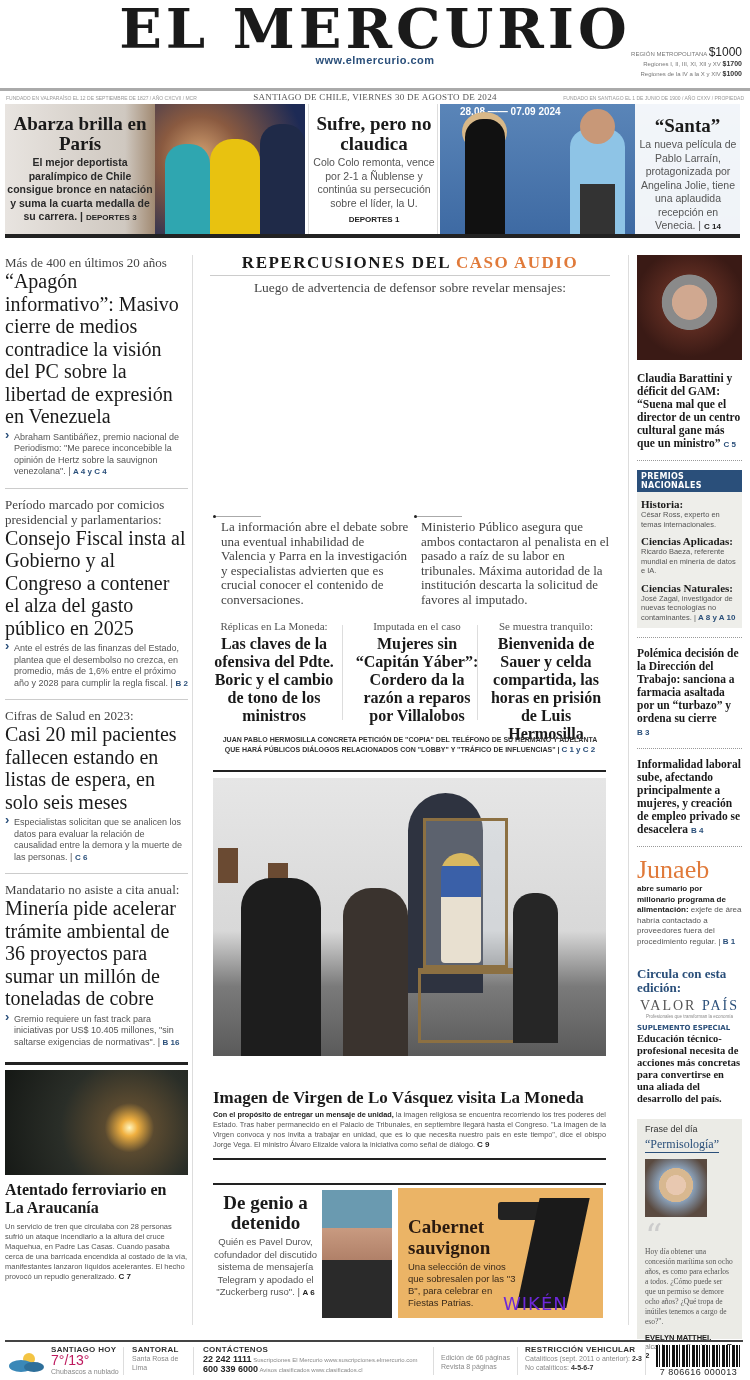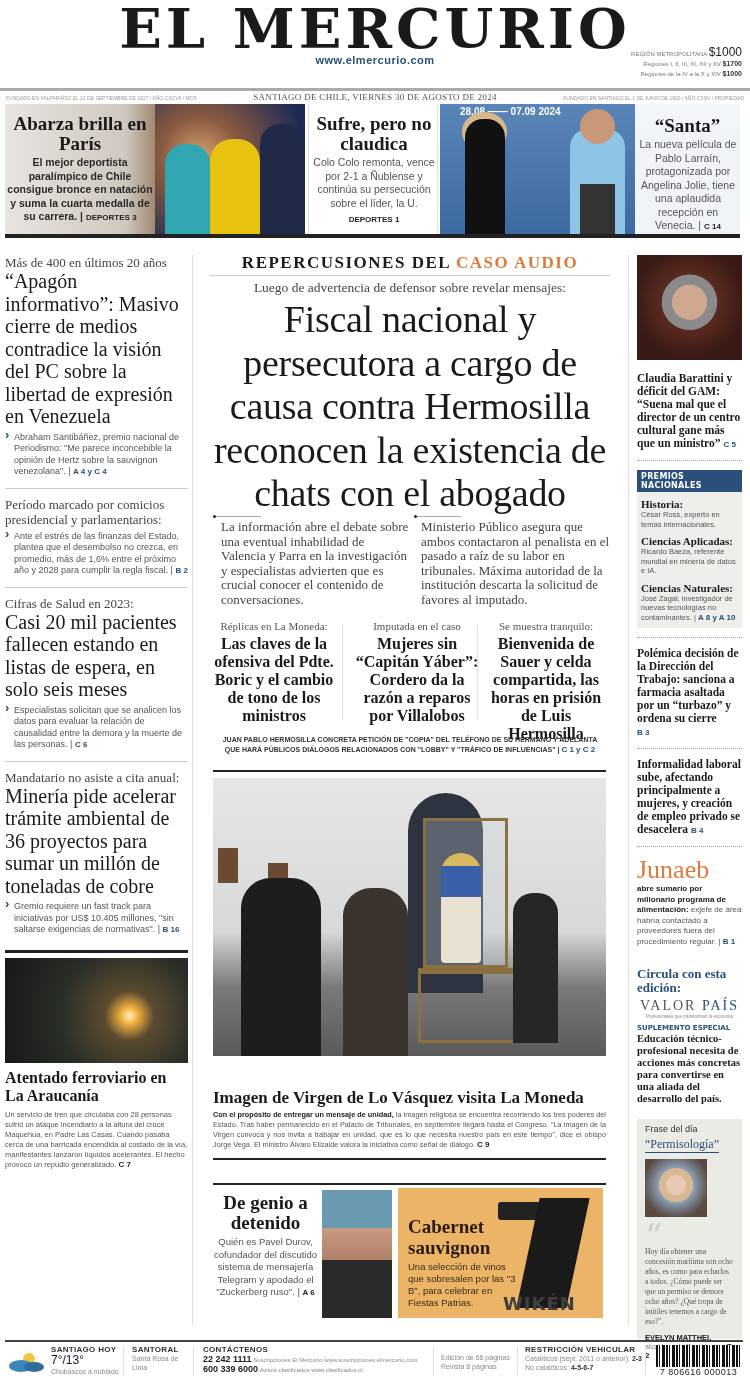--- a/index.html
+++ b/index.html
@@ -74,21 +74,21 @@
 #caphl{left:213px;top:1088px;width:393px;font-size:17px;font-weight:bold;line-height:20px}
 #captxt{left:213px;top:1110px;width:393px;font-family:"Liberation Sans",sans-serif;font-size:7.3px;line-height:10px;color:#555;text-align:justify}
 #captxt b{color:#222}
 #capbar{left:213px;top:1158px;width:393px;height:2px;background:#222}
 #botbar{left:213px;top:1183px;width:393px;height:2px;background:#222}
 #durov{left:213px;top:1193px;width:105px;text-align:center}
 #durovph{left:322px;top:1190px;width:70px;height:128px;background:linear-gradient(180deg,#6a9ab0 0%,#6a9ab0 30%,#c89a80 30%,#b08068 55%,#2a2a2a 55%)}
 #wine{left:398px;top:1188px;width:205px;height:130px;background:#ebb466;overflow:hidden}
 #wine .fig{position:absolute;left:130px;top:10px;width:50px;height:110px;background:#1a1a1a;transform:skewX(-12deg)}
 #wine .bottle{position:absolute;left:100px;top:14px;width:65px;height:18px;background:#222;border-radius:3px}
-#wine .logo{position:absolute;left:105px;top:105px;font-family:"DejaVu Sans",sans-serif;font-weight:bold;font-size:18px;color:#404040;letter-spacing:1px}
+#wine .logo{position:absolute;left:105px;top:105px;font-family:"DejaVu Sans",sans-serif;font-weight:normal;font-size:18px;color:#6d28d9;letter-spacing:1px}
 
 #right{left:637px;top:255px;width:105px}
 #baratph{width:105px;height:105px;background:radial-gradient(circle at 50% 45%,#d0a890 0 22%,#8a8a8a 23% 35%,#5a2a20 36%,#3a1a15 70%)}
 .rh{font-size:11.5px;font-weight:bold;line-height:13px;margin-top:10px}
 .dots{border-top:1px dotted #999;margin:9px 0}
 #premios{background:#eeeeea;padding:0 0 6px}
 #premios .bar{background:#2a4f7a;color:#fff;font-family:"DejaVu Sans",sans-serif;font-weight:bold;font-size:8px;padding:2px 4px;letter-spacing:.3px}
 #premios .pk{font-size:11px;font-weight:bold;margin:6px 4px 0}
 #premios .pd{font-family:"Liberation Sans",sans-serif;font-size:7.5px;color:#555;line-height:9.5px;margin:0 4px}
 #junaeb{font-size:26px;color:#e07a3a;line-height:28px;margin-top:6px}
@@ -167,20 +167,21 @@
 
 <div id="left" class="abs">
   <div>
     <div class="kick">Más de 400 en últimos 20 años</div>
     <div class="hl">“Apagón informativo”: Masivo cierre de medios contradice la visión del PC sobre la libertad de expresión en Venezuela</div>
     <div class="sub"><span>Abraham Santibáñez, premio nacional de Periodismo: "Me parece inconcebible la opinión de Hertz sobre la sauvignon venezolana".</span> | <span class="ref">A 4 y C 4</span></div>
   </div>
   <div class="sep"></div>
   <div>
     <div class="kick">Período marcado por comicios presidencial y parlamentarios:</div>
+    <div class="hl">Consejo Fiscal insta al Gobierno y al Congreso a contener el alza del gasto público en 2025</div>
     <div class="sub"><span>Ante el estrés de las finanzas del Estado, plantea que el desembolso no crezca, en promedio, más de 1,6% entre el próximo año y 2028 para cumplir la regla fiscal.</span> | <span class="ref">B 2</span></div>
   </div>
   <div class="sep"></div>
   <div>
     <div class="kick">Cifras de Salud en 2023:</div>
     <div class="hl">Casi 20 mil pacientes fallecen estando en listas de espera, en solo seis meses</div>
     <div class="sub"><span>Especialistas solicitan que se analicen los datos para evaluar la relación de causalidad entre la demora y la muerte de las personas.</span> | <span class="ref">C 6</span></div>
   </div>
   <div class="sep"></div>
   <div>
@@ -192,21 +193,20 @@
   <div>
     <div style="margin-top:5px;height:105px;background:radial-gradient(circle at 68% 55%,#fff6c0 0,#f0b040 6%,#5a4a30 18%,#2a2e28 50%,#151815 100%)"></div>
     <div class="serif" style="font-size:16px;font-weight:bold;line-height:18px;margin-top:6px">Atentado ferroviario en La Araucanía</div>
     <div class="sans" style="font-size:7.5px;line-height:10px;color:#555;margin-top:5px"><span>Un servicio de tren que circulaba con 28 personas sufrió un ataque incendiario a la altura del cruce Maquehua, en Padre Las Casas. Cuando pasaba cerca de una barricada encendida al costado de la vía, manifestantes lanzaron líquidos acelerantes. El hecho provocó un repudio generalizado.</span> <span class="ref" style="color:#222">C 7</span></div>
   </div>
 </div>
 
 <div id="center" class="abs">
   <div id="section"><span>REPERCUSIONES DEL </span><span class="acc">CASO AUDIO</span></div>
   <div id="mainkick">Luego de advertencia de defensor sobre revelar mensajes:</div>
-  <div id="mainhl">Fiscal nacional y persecutora a cargo de causa contra Hermosilla reconocen la existencia de chats con el abogado</div>
 </div>
 <div class="dot abs" style="left:213px;top:515px"></div>
 <div class="dline abs" style="left:216px;top:516px;width:45px"></div>
 <div class="dot abs" style="left:414px;top:515px"></div>
 <div class="dline abs" style="left:417px;top:516px;width:45px"></div>
 <div class="deck" style="left:221px;top:520px;width:190px">La información abre el debate sobre una eventual inhabilidad de Valencia y Parra en la investigación y especialistas advierten que es crucial conocer el contenido de conversaciones.</div>
 <div class="deck" style="left:421px;top:520px;width:190px">Ministerio Público asegura que ambos contactaron al penalista en el pasado a raíz de su labor en tribunales. Máxima autoridad de la institución descarta la solicitud de favores al imputado.</div>
 
 <div class="third" style="left:210px">
   <div class="k">Réplicas en La Moneda:</div>
@@ -298,21 +298,21 @@
 
 <div id="footbar" class="abs"></div>
 <div id="footer" class="abs">
   <svg id="cloud" viewBox="0 0 38 22">
     <circle cx="22" cy="8" r="6" fill="#f3c443"></circle>
     <ellipse cx="14" cy="15" rx="12" ry="6" fill="#3a88b8"></ellipse>
     <ellipse cx="27" cy="16" rx="10" ry="5" fill="#2e6f9a"></ellipse>
   </svg>
   <div class="fcell" style="left:46px">
     <div class="t">SANTIAGO HOY</div>
-    <div style="font-size:12px;color:#0f172a;line-height:13px">7°/13°</div>
+    <div style="font-size:14px;color:#be185d;line-height:13px">7°/13°</div>
     <div class="s">Chubascos a nublado</div>
   </div>
   <div class="fdiv" style="left:118px"></div>
   <div class="fcell" style="left:127px;width:55px">
     <div class="t">SANTORAL</div>
     <div class="s">Santa Rosa de Lima</div>
   </div>
   <div class="fdiv" style="left:188px"></div>
   <div class="fcell" style="left:198px;width:240px">
     <div class="t">CONTÁCTENOS</div>

